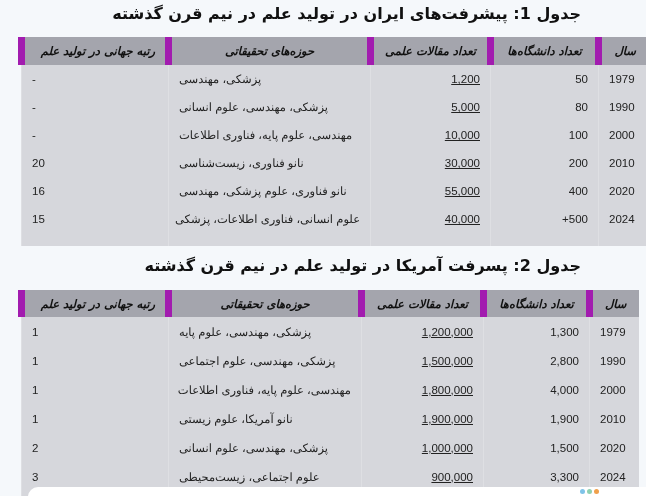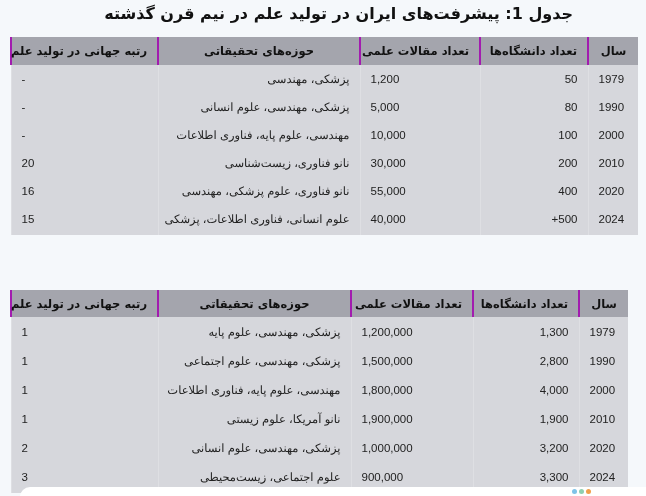--- a/index.html
+++ b/index.html
@@ -9,20 +9,21 @@
     height: 496px;
     overflow: hidden;
     background: #f5f8fb;
     font-family: "DejaVu Sans", sans-serif;
     color: #111;
   }
   .page {
     position: relative;
     width: 583px;
     height: 496px;
+    margin-left: 8px;
   }
   .section-title {
     position: absolute;
     right: 10px;
     direction: rtl;
     font-family: "DejaVu Sans", sans-serif;
     font-weight: bold;
     font-size: 16px;
     line-height: 22px;
     color: #111;
@@ -43,22 +44,23 @@
   #table2 { top: 290px; width: 617px; }
 
   table.data th {
     background: #a4a5ad;
     color: #111;
     font-weight: bold;
     font-size: 11.5px;
     height: 28px;
     padding: 0 10px;
     text-align: center;
-    border-left: 2px solid #a21caf;
+    border-left: 7px solid #a21caf;
     white-space: nowrap;
+    font-style: italic;
   }
   table.data th.col-year { text-align: center; }
   table.data th.col-unis,
   table.data th.col-articles { text-align: center; }
   table.data th.col-rank { text-align: right; padding-right: 10px; }
 
   table.data td {
     background: #d6d7dc;
     height: 28px;
     padding: 0 10px;
@@ -66,25 +68,25 @@
     color: #222;
     border-left: 1px solid #dedfe3;
     white-space: nowrap;
     font-family: "Liberation Sans", sans-serif;
   }
   #table2 td { height: 29px; }
   #table2 th { height: 27px; }
 
   td.col-year { text-align: left; padding-left: 8px; }
   td.col-unis { text-align: right; padding-left: 24px; }
-  td.col-articles { text-align: left; padding-left: 10px; }
-  td.col-fields { text-align: right; font-family: "DejaVu Sans", sans-serif; font-size: 10.5px; padding-right: 8px; }
+  td.col-articles { text-align: right; padding-left: 10px; text-decoration: underline; }
+  td.col-fields { text-align: left; font-family: "DejaVu Sans", sans-serif; font-size: 10.5px; padding-right: 8px; }
   td.col-rank { text-align: left; padding-left: 8px; direction: ltr; }
 
-  table.data tr:last-child td { padding-bottom: 2px; }
+  table.data tr:last-child td { padding-bottom: 13px; }
 
   .logo-card {
     position: absolute;
     left: 20px;
     top: 487px;
     width: 640px;
     height: 20px;
     background: #ffffff;
     border-radius: 10px 0 0 0;
   }
@@ -165,20 +167,21 @@
       <tr>
         <td class="col-year">2024</td>
         <td class="col-unis">500+</td>
         <td class="col-articles">40,000</td>
         <td class="col-fields">علوم انسانی، فناوری اطلاعات، پزشکی</td>
         <td class="col-rank">15</td>
       </tr>
     </tbody>
   </table>
 
+  <div id="title2" class="section-title">جدول 2: پسرفت آمریکا در تولید علم در نیم قرن گذشته</div>
 
   <table id="table2" class="data">
     <colgroup>
       <col style="width:49px">
       <col style="width:106px">
       <col style="width:122px">
       <col style="width:193px">
       <col style="width:147px">
     </colgroup>
     <thead>
@@ -214,21 +217,21 @@
       </tr>
       <tr>
         <td class="col-year">2010</td>
         <td class="col-unis">1,900</td>
         <td class="col-articles">1,900,000</td>
         <td class="col-fields">نانو آمریکا، علوم زیستی</td>
         <td class="col-rank">1</td>
       </tr>
       <tr>
         <td class="col-year">2020</td>
-        <td class="col-unis">3,200</td>
+        <td class="col-unis">1,500</td>
         <td class="col-articles">1,000,000</td>
         <td class="col-fields">پزشکی، مهندسی، علوم انسانی</td>
         <td class="col-rank">2</td>
       </tr>
       <tr>
         <td class="col-year">2024</td>
         <td class="col-unis">3,300</td>
         <td class="col-articles">900,000</td>
         <td class="col-fields">علوم اجتماعی، زیست‌محیطی</td>
         <td class="col-rank">3</td>

